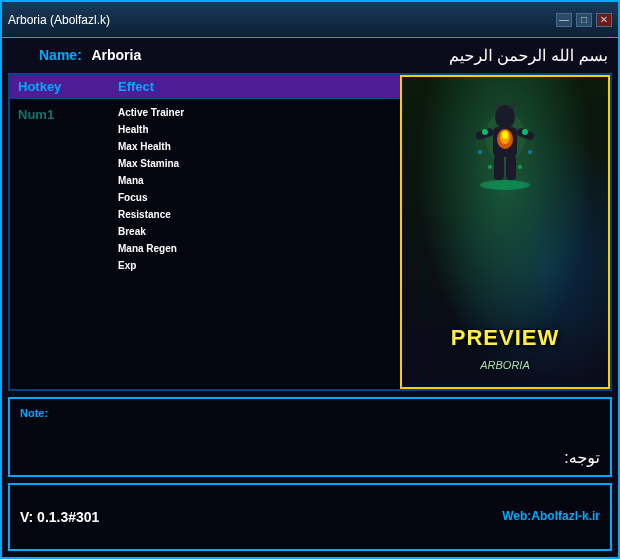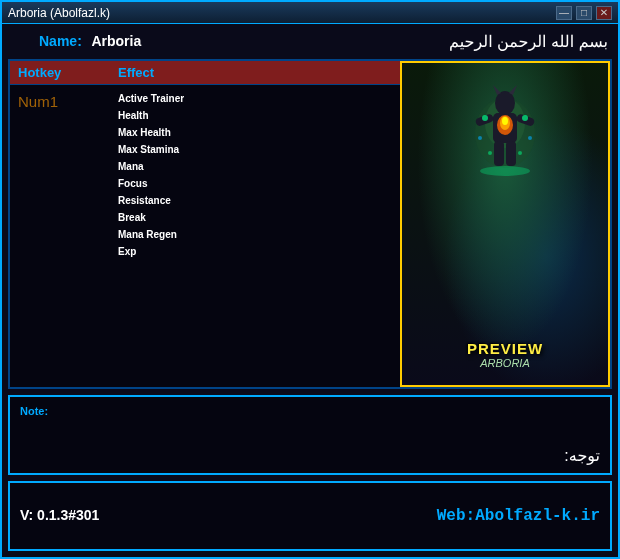--- a/index.html
+++ b/index.html
@@ -16,21 +16,21 @@
       width: 620px;
       height: 559px;
       border: 2px solid #00aaff;
       background: #0a0a1a;
       display: flex;
       flex-direction: column;
     }
 
     .title-bar {
       background: linear-gradient(to bottom, #1a3a5c, #0d1f33);
-      height: 22px;
+      height: 36px;
       display: flex;
       align-items: center;
       justify-content: space-between;
       padding: 0 6px;
       border-bottom: 1px solid #00aaff;
     }
 
     .title-bar-text {
       color: #ffffff;
       font-size: 12px;
@@ -106,21 +106,21 @@
     }
 
     .hotkey-table {
       flex: 1;
       display: flex;
       flex-direction: column;
     }
 
     .table-header {
       display: flex;
-      background: #7f1d1d;
+      background: #4c1d95;
       border-bottom: 1px solid #004488;
       padding: 4px 8px;
     }
 
     .col-hotkey {
       width: 100px;
       color: #00aaff;
       font-size: 13px;
       font-weight: bold;
       font-family: Arial, sans-serif;
@@ -134,23 +134,23 @@
       font-family: Arial, sans-serif;
     }
 
     .table-body {
       padding: 6px 8px;
       display: flex;
     }
 
     .hotkey-cell {
       width: 100px;
-      color: #a16207;
-      font-size: 15px;
-      font-weight: normal;
+      color: #0f766e;
+      font-size: 13px;
+      font-weight: bold;
       font-family: Arial, sans-serif;
       padding-top: 2px;
     }
 
     .effects-cell {
       flex: 1;
       display: flex;
       flex-direction: column;
       gap: 1px;
     }
@@ -189,25 +189,25 @@
       position: absolute;
       top: 20px;
       left: 50%;
       transform: translateX(-50%);
       width: 80px;
       height: 120px;
     }
 
     .preview-text {
       position: absolute;
-      bottom: 28px;
+      bottom: 36px;
       left: 50%;
       transform: translateX(-50%);
       color: #ffee44;
-      font-size: 15px;
+      font-size: 22px;
       font-weight: 900;
       font-family: 'Impact', 'Arial Black', sans-serif;
       text-shadow: 2px 2px 4px #000, -1px -1px 2px #000;
       white-space: nowrap;
       letter-spacing: 1px;
     }
 
     .preview-logo {
       position: absolute;
       bottom: 10px;
@@ -256,23 +256,23 @@
 
     .version-text {
       color: #ffffff;
       font-size: 14px;
       font-weight: bold;
       font-family: Arial, sans-serif;
     }
 
     .website-text {
       color: #00aaff;
-      font-size: 16px;
-      font-weight: bold;
-      font-family: Liberation Mono, monospace;
+      font-size: 12px;
+      font-weight: bold;
+      font-family: Liberation Sans, sans-serif;
     }
   </style>
 </head>
 <body>
 
 <div class="window">
 
   <div class="title-bar">
     <span class="title-bar-text">Arboria (Abolfazl.k)</span>
     <div class="title-bar-buttons">

